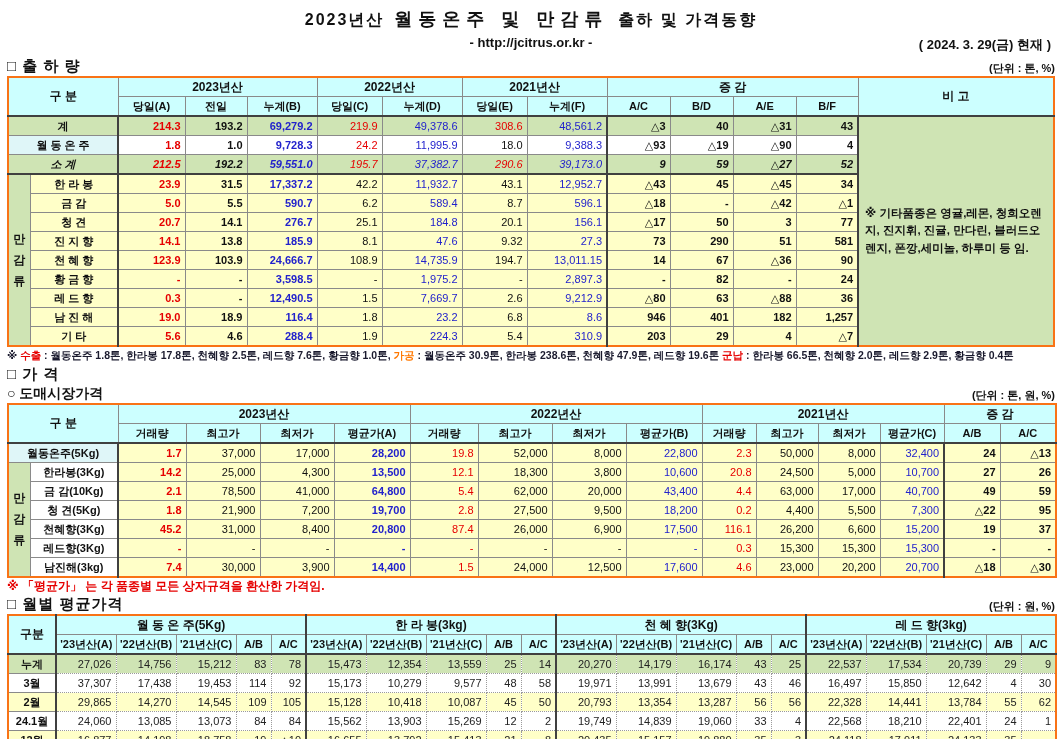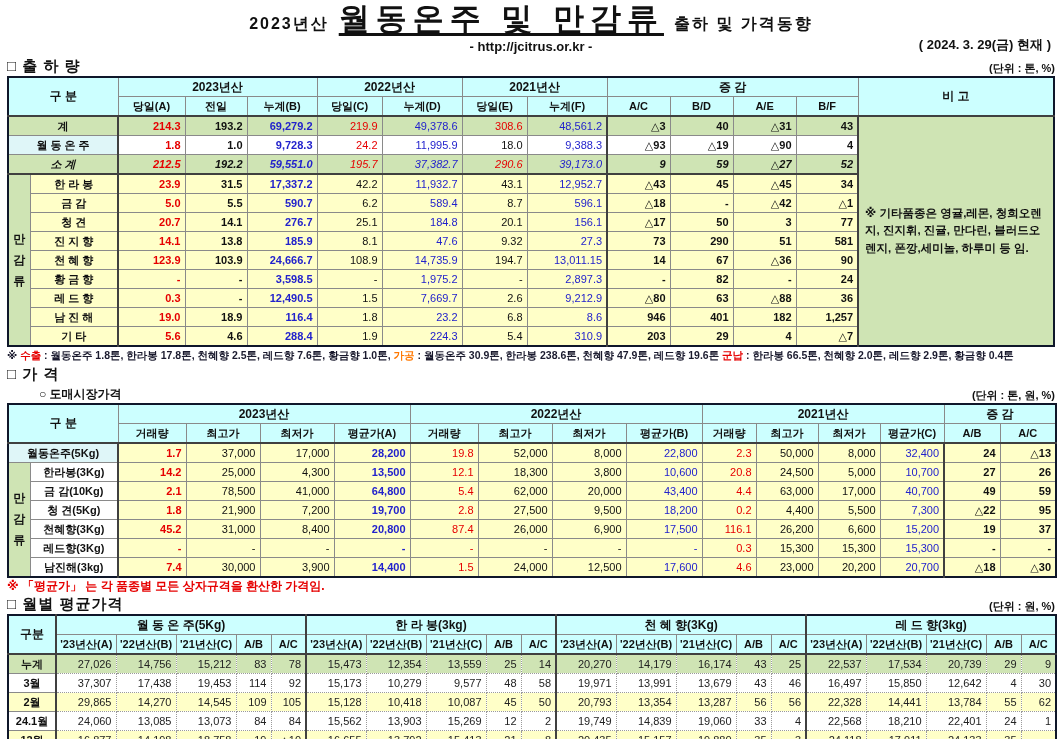--- a/index.html
+++ b/index.html
@@ -4,39 +4,39 @@
 <style>
   html,body{margin:0;padding:0;background:#fff;}
   body{width:1062px;height:739px;overflow:hidden;
        font-family:"Liberation Sans","DejaVu Sans",sans-serif;color:#111;}
   .page{padding:4px 7px 0 7px;position:relative;}
 
   
   .titlebar{position:relative;text-align:center;height:52px;}
   .title-line{line-height:30px;white-space:nowrap;}
   .t-year{font-size:16px;font-weight:bold;letter-spacing:2px;margin-right:10px;}
-  .t-main{font-size:31px;font-weight:bold;letter-spacing:6px;
-          text-decoration:underline;text-underline-offset:4px;}
+  .t-main{font-size:18px;font-weight:bold;letter-spacing:6px;
+          text-underline-offset:4px;}
   .t-suf{font-size:16px;font-weight:bold;letter-spacing:2px;margin-left:10px;}
   .t-url{font-size:13px;font-weight:bold;line-height:16px;}
   .t-date{position:absolute;right:4px;bottom:2px;font-size:13px;font-weight:bold;}
 
   
   .sec-row{display:flex;justify-content:space-between;align-items:flex-end;height:20px;}
   .sec-title{font-size:15px;font-weight:bold;letter-spacing:1px;}
-  .subsec{font-size:12px;font-weight:bold;margin-left:32px;}
+  .subsec{font-size:14px;font-weight:bold;}
   .unit{font-size:11px;font-weight:bold;}
   .gap{margin-top:2px;height:18px;}
   .note1{font-size:10.5px;font-weight:bold;line-height:16px;white-space:nowrap;}
   .note2{font-size:12px;font-weight:bold;line-height:16px;color:#e60000;}
   .note-red{color:#e60000;} .note-orange{color:#ff7800;} .note-body{color:#1a1a2e;}
 
   
   table{border-collapse:collapse;table-layout:fixed;width:1048px;
-        border:2px solid #0f172a;font-size:11px;}
+        border:2px solid #f97316;font-size:11px;}
   th,td{border:1px solid #8a8a8a;height:18px;padding:0 4px;overflow:hidden;
         white-space:nowrap;}
   thead th{background:#ccffff;font-weight:bold;text-align:center;padding:0 1px;}
   thead{border-bottom:2px solid #404040;}
   td{text-align:right;}
   th.rowlabel{font-weight:bold;text-align:center;background:#fff;}
   .grp{font-size:12px;}
   .lb{border-left:2px solid #404040;}
   .rd{color:#e60000;} .bl{color:#2222cc;} .b{font-weight:bold;}
   .vstrip{background:#cfe4b4;font-weight:bold;text-align:center;padding:0;

